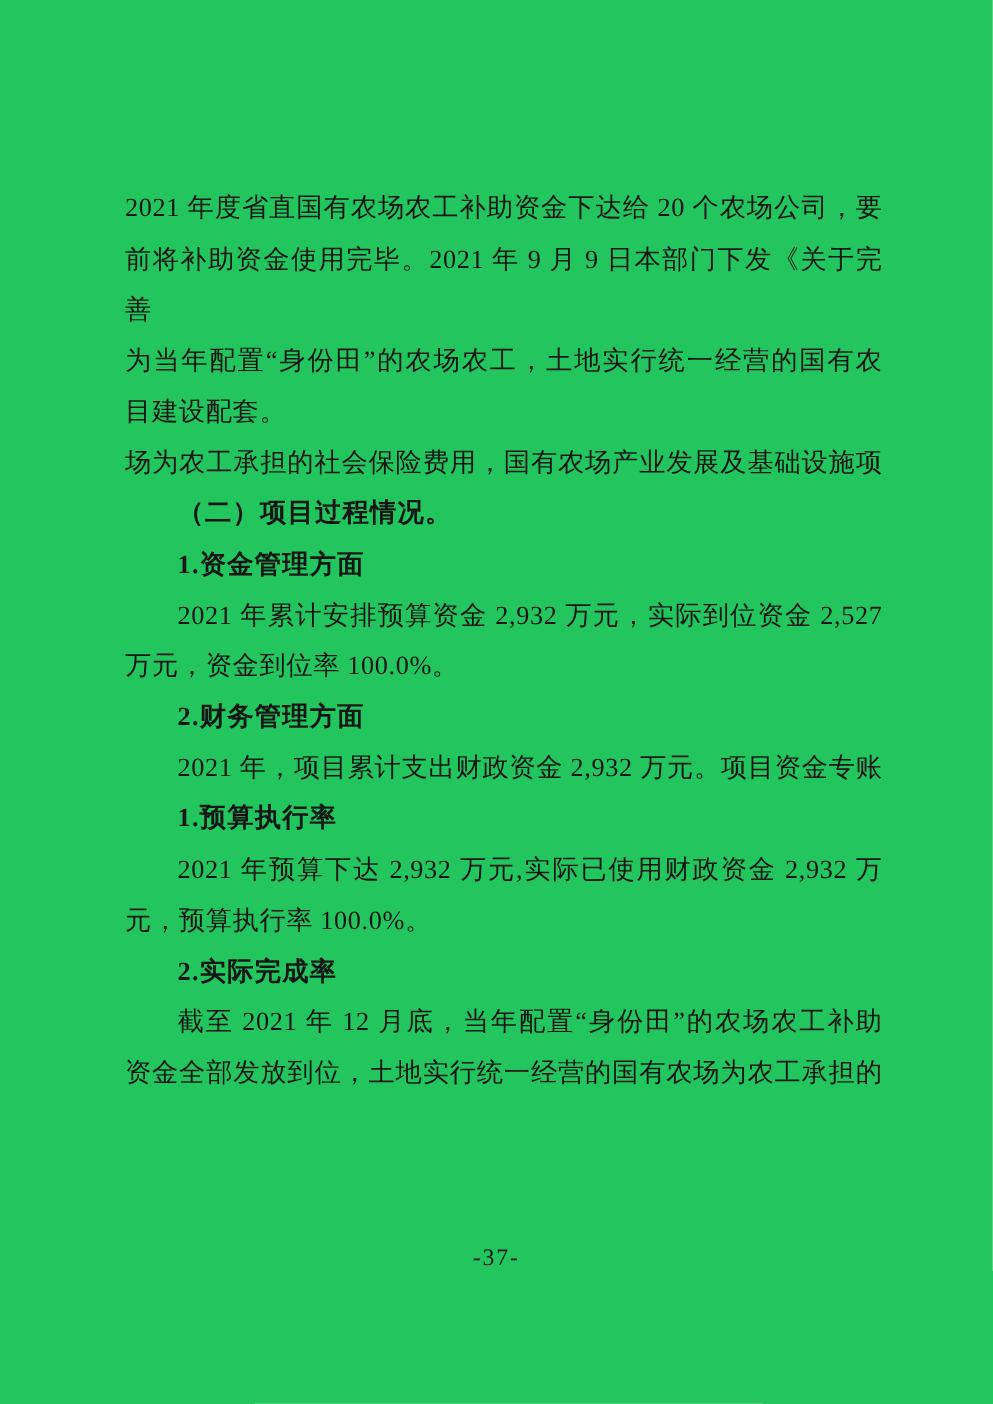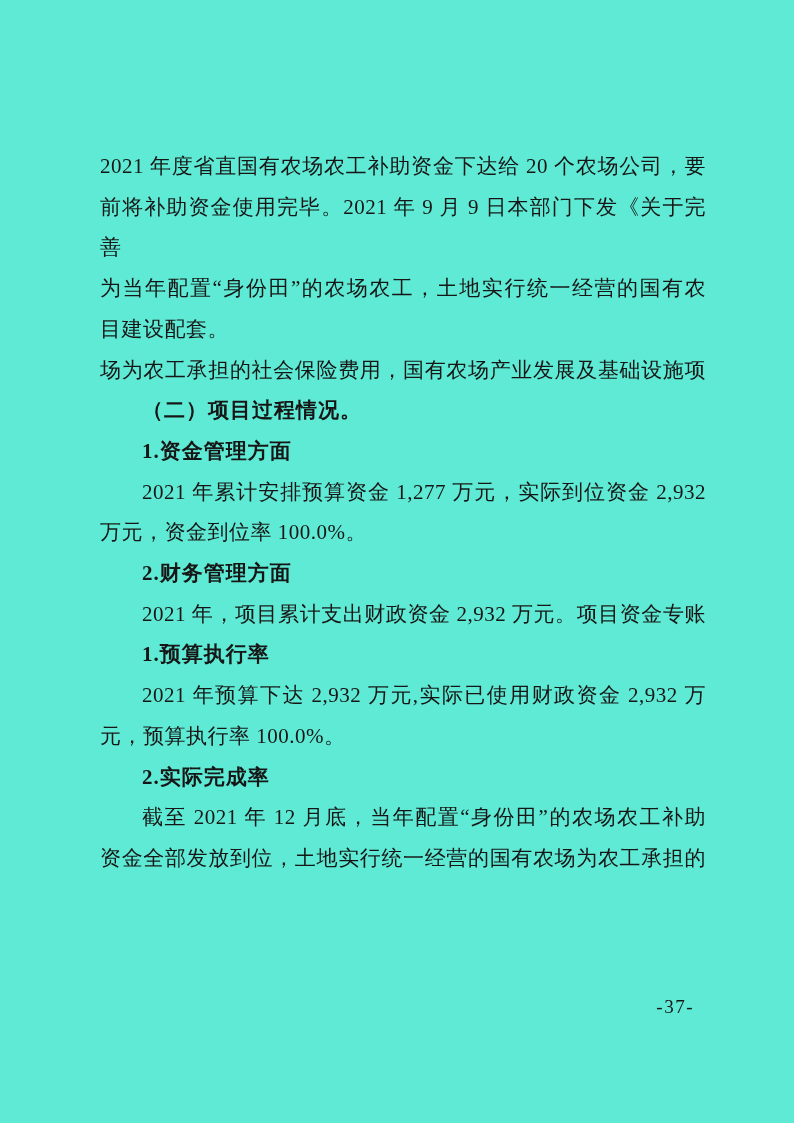--- a/index.html
+++ b/index.html
@@ -8,21 +8,21 @@
     height: 1123px;
     background: #ffffff;
     position: relative;
     overflow: hidden;
     font-family: "Liberation Serif", "DejaVu Serif", serif;
     color: #161616;
   }
   .page {
     position: absolute;
     inset: 0;
-    background: #5eead4;
+    background: #22c55e;
   }
   .doc-body {
     position: absolute;
     left: 100px;
     top: 146px;
     width: 606px;
   }
   .line {
     font-size: 21px;
     line-height: 40.7px;
@@ -40,40 +40,40 @@
   .line.heading {
     font-weight: 700;
     letter-spacing: 1px;
     font-family: Liberation Serif, serif;
   }
   .page-footer {
     position: absolute;
     left: 100px;
     top: 996px;
     width: 594px;
-    text-align: right;
+    text-align: center;
     font-size: 19px;
     line-height: 22px;
     letter-spacing: 1.5px;
     color: #161616;
   }
 </style>
 </head>
 <body>
 
 <div class="page">
   <div class="doc-body">
       <div class="line just">2021 年度省直国有农场农工补助资金下达给 20 个农场公司，要</div>
       <div class="line just">前将补助资金使用完毕。2021 年 9 月 9 日本部门下发《关于完善</div>
       <div class="line just">为当年配置“身份田”的农场农工，土地实行统一经营的国有农</div>
       <div class="line">目建设配套。</div>
       <div class="line just">场为农工承担的社会保险费用，国有农场产业发展及基础设施项</div>
       <div class="line heading ind">（二）项目过程情况。</div>
       <div class="line heading ind">1.资金管理方面</div>
-      <div class="line just ind">2021 年累计安排预算资金 1,277 万元，实际到位资金 2,932</div>
+      <div class="line just ind">2021 年累计安排预算资金 2,932 万元，实际到位资金 2,527</div>
       <div class="line">万元，资金到位率 100.0%。</div>
       <div class="line heading ind">2.财务管理方面</div>
       <div class="line just ind">2021 年，项目累计支出财政资金 2,932 万元。项目资金专账</div>
       <div class="line heading ind">1.预算执行率</div>
       <div class="line just ind">2021 年预算下达 2,932 万元,实际已使用财政资金 2,932 万</div>
       <div class="line">元，预算执行率 100.0%。</div>
       <div class="line heading ind">2.实际完成率</div>
       <div class="line just ind">截至 2021 年 12 月底，当年配置“身份田”的农场农工补助</div>
       <div class="line just">资金全部发放到位，土地实行统一经营的国有农场为农工承担的</div>
     </div>

